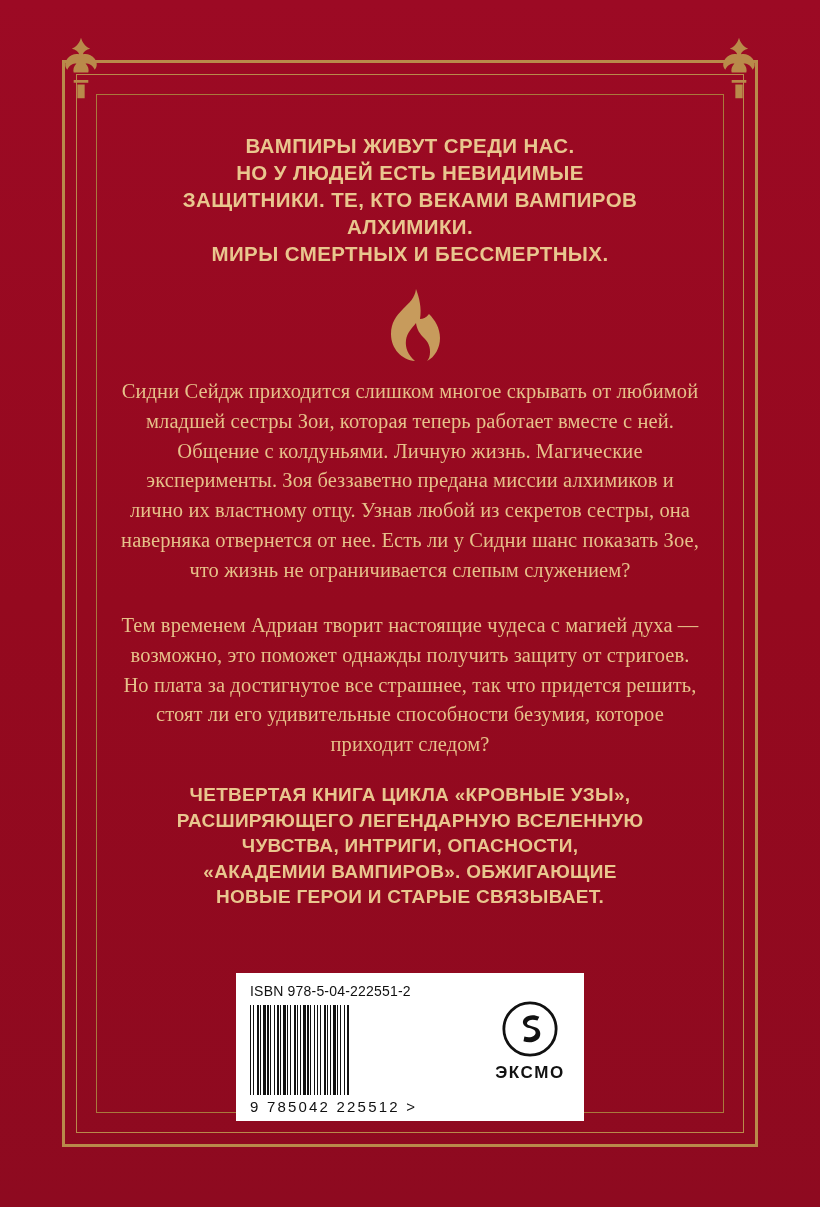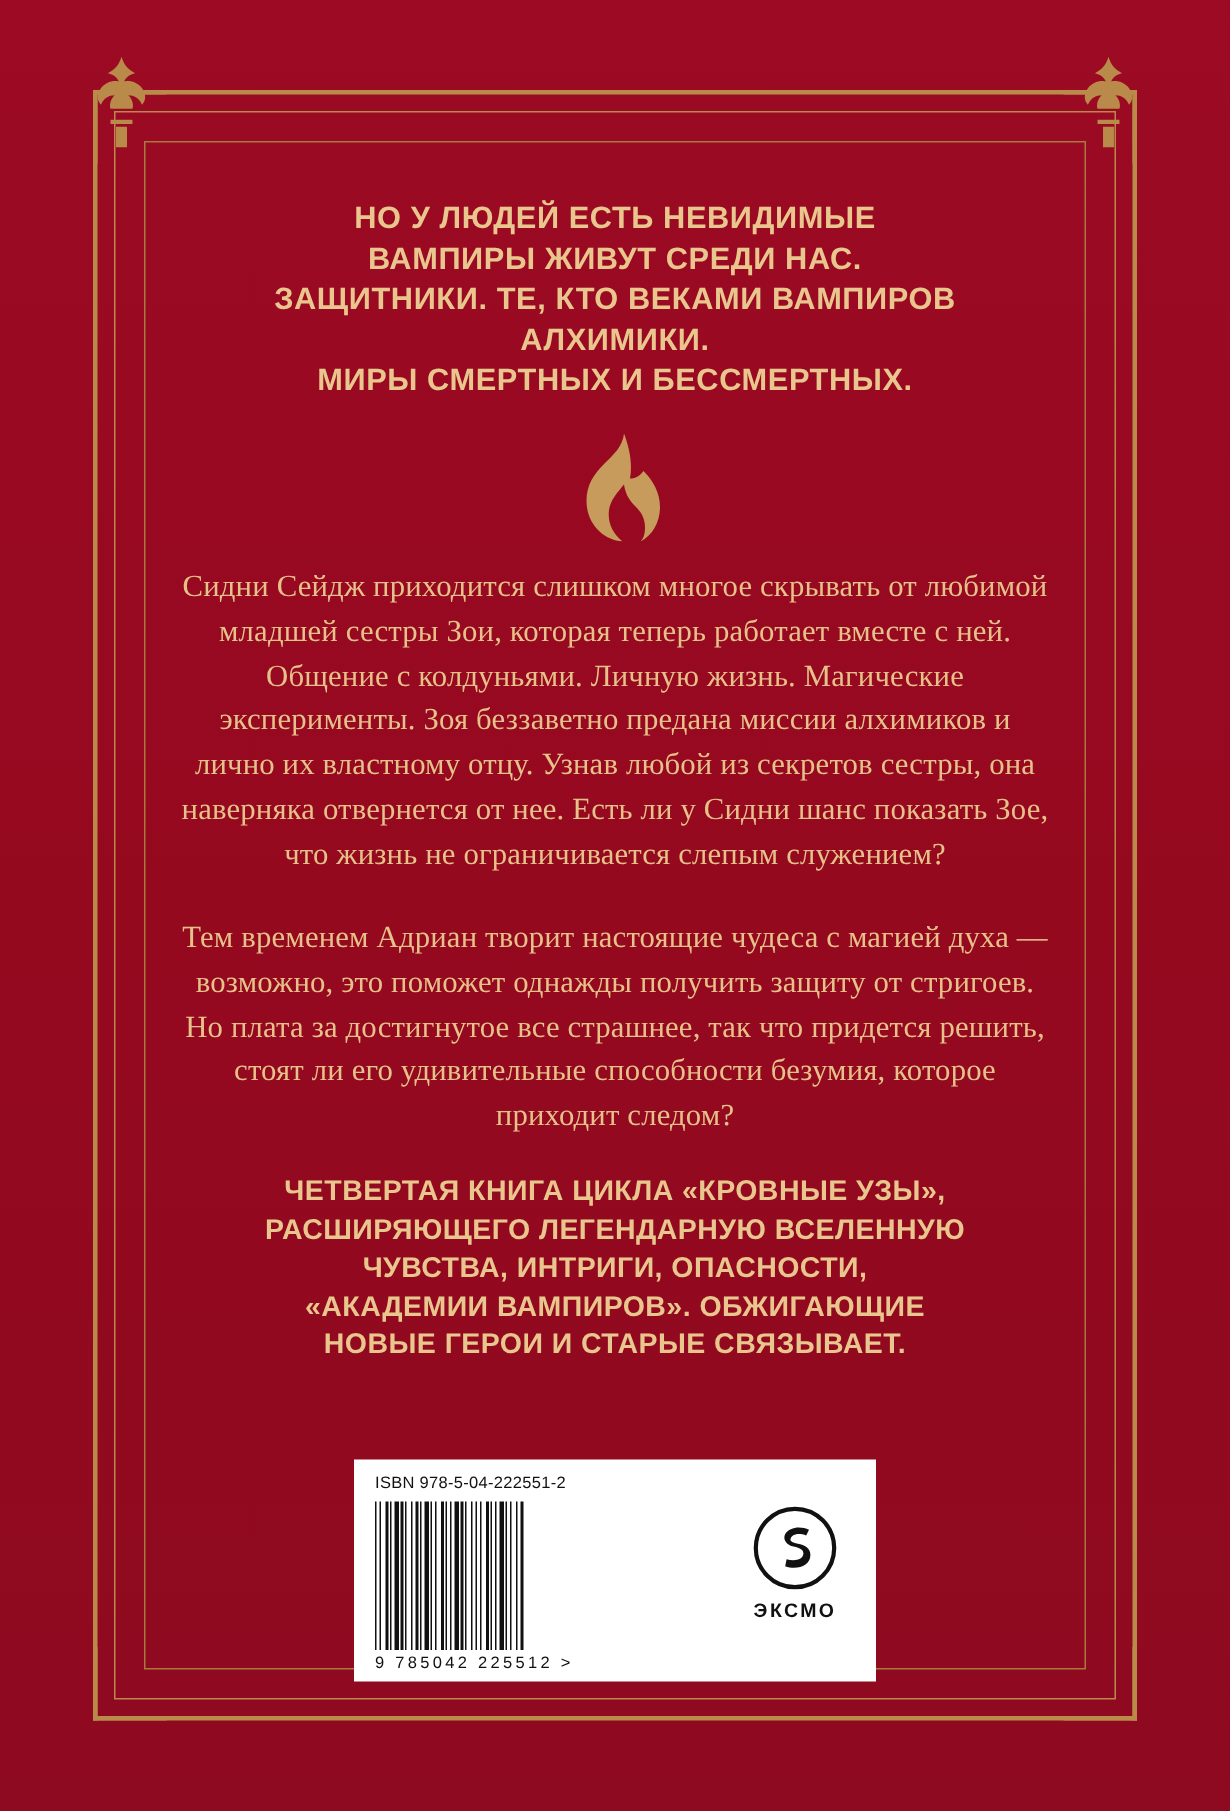--- a/index.html
+++ b/index.html
@@ -138,40 +138,40 @@
   }
   .barcode-left {
     flex: 1 1 auto;
     padding: 10px 6px 6px 14px;
     box-sizing: border-box;
     display: flex;
     flex-direction: column;
   }
   .isbn-text {
     font-family: "Liberation Sans", sans-serif;
-    font-size: 11px;
+    font-size: 14px;
     color: #111;
     letter-spacing: 0.2px;
     margin-bottom: 6px;
   }
   .bars {
     flex: 1 1 auto;
     display: flex;
     align-items: flex-end;
     height: 72px;
     gap: 0;
   }
   .bars span {
     display: block;
     background: #111;
     height: 100%;
   }
   .barnum {
     font-family: "Liberation Sans", sans-serif;
-    font-size: 11px;
+    font-size: 15px;
     color: #111;
     letter-spacing: 2.2px;
     margin-top: 3px;
     white-space: nowrap;
   }
   .publisher {
     width: 108px;
     flex: 0 0 108px;
     display: flex;
     flex-direction: column;
@@ -182,21 +182,21 @@
   }
   .publisher .logo {
     width: 56px;
     height: 56px;
     color: #111;
   }
   .publisher .logo svg { width: 100%; height: 100%; display: block; }
   .publisher .name {
     font-family: "Liberation Sans", sans-serif;
     font-weight: bold;
-    font-size: 13px;
+    font-size: 17px;
     letter-spacing: 1.6px;
     color: #111;
     margin-top: 6px;
   }
 </style>
 </head>
 <body>
 
 <div class="page">
 
@@ -217,22 +217,22 @@
   <div class="fleur tr">
     <svg viewBox="0 0 60 70" fill="currentColor" aria-hidden="true">
       <path d="M30 2c-2 7-6 10-10 12 4 1 7 3 8 6-5-1-10 1-13 5-3 4-3 9 0 12 2-5 6-7 10-7-3 3-4 7-3 10h16c1-3 0-7-3-10 4 0 8 2 10 7 3-3 3-8 0-12-3-4-8-6-13-5 1-3 4-5 8-6-4-2-8-5-10-12z"></path>
       <path d="M22 48h16v3H22zM26 53h8v15h-8z"></path>
     </svg>
   </div>
 
   <div class="content">
 
     <div class="tagline">
+      <div>ВАМПИРЫ ЖИВУТ СРЕДИ НАС.</div>
       <div>НО У ЛЮДЕЙ ЕСТЬ НЕВИДИМЫЕ</div>
-      <div>ВАМПИРЫ ЖИВУТ СРЕДИ НАС.</div>
       <div>ЗАЩИТНИКИ. ТЕ, КТО ВЕКАМИ ВАМПИРОВ</div>
       <div>АЛХИМИКИ.</div>
       <div>МИРЫ СМЕРТНЫХ И БЕССМЕРТНЫХ.</div>
     </div>
 
     <div class="flame">
       <svg viewBox="0 0 60 72" fill="currentColor" aria-hidden="true">
         <path d="M36 0c-1 9-7 14-13 20-7 7-12 14-12 25 0 15 11 26 24 27-7-6-10-13-9-21 1-7 6-12 10-17 1 7 4 11 8 15 4 4 6 8 6 14 0 4-1 7-3 9 8-4 13-13 13-23 0-10-5-18-11-24-3 4-6 5-9 5 2-11-1-22-4-30z"></path>
       </svg>
     </div>

